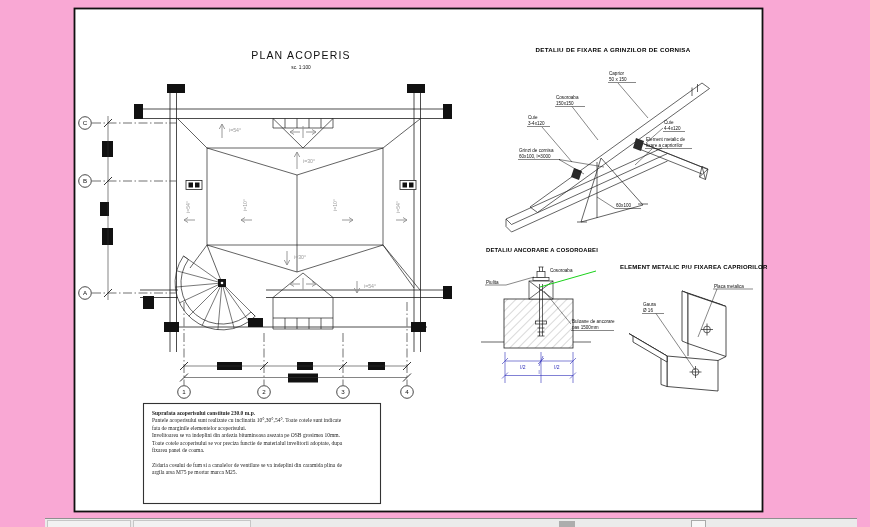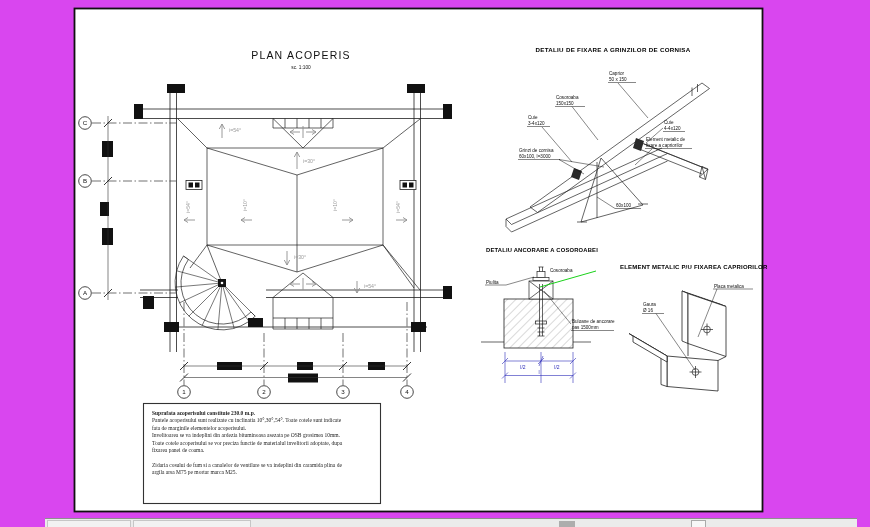--- a/index.html
+++ b/index.html
@@ -1,16 +1,16 @@
 <!DOCTYPE html>
 <html><head>
 <meta charset="utf-8">
 <style>
   html,body{margin:0;padding:0;background:#ffffff;}
-  .screen{position:relative;width:870px;height:527px;background:#d946ef;overflow:hidden;
+  .screen{position:relative;width:870px;height:527px;background:#f9a8d4;overflow:hidden;
           font-family:"Liberation Sans",sans-serif;}
   svg{position:absolute;left:0;top:0;}
   svg text{font-family:"Liberation Sans",sans-serif;fill:#111;}
   .notes-text{font-family:"Liberation Serif",serif;fill:#1c1c1c;}
   .detail-title{font-weight:bold;fill:#000;}
   .slope-label{fill:#9a9a9a;}
   .dim-label{fill:#2b2bb8;}
   .taskbar{position:absolute;left:45px;top:518px;width:812px;height:9px;
            background:#ebebeb;border-top:1px solid #8f8f8f;}
   .taskbar .tab{position:absolute;top:1px;height:6px;border:1px solid #c6c6c6;border-bottom:none;background:#f2f2f2;}

